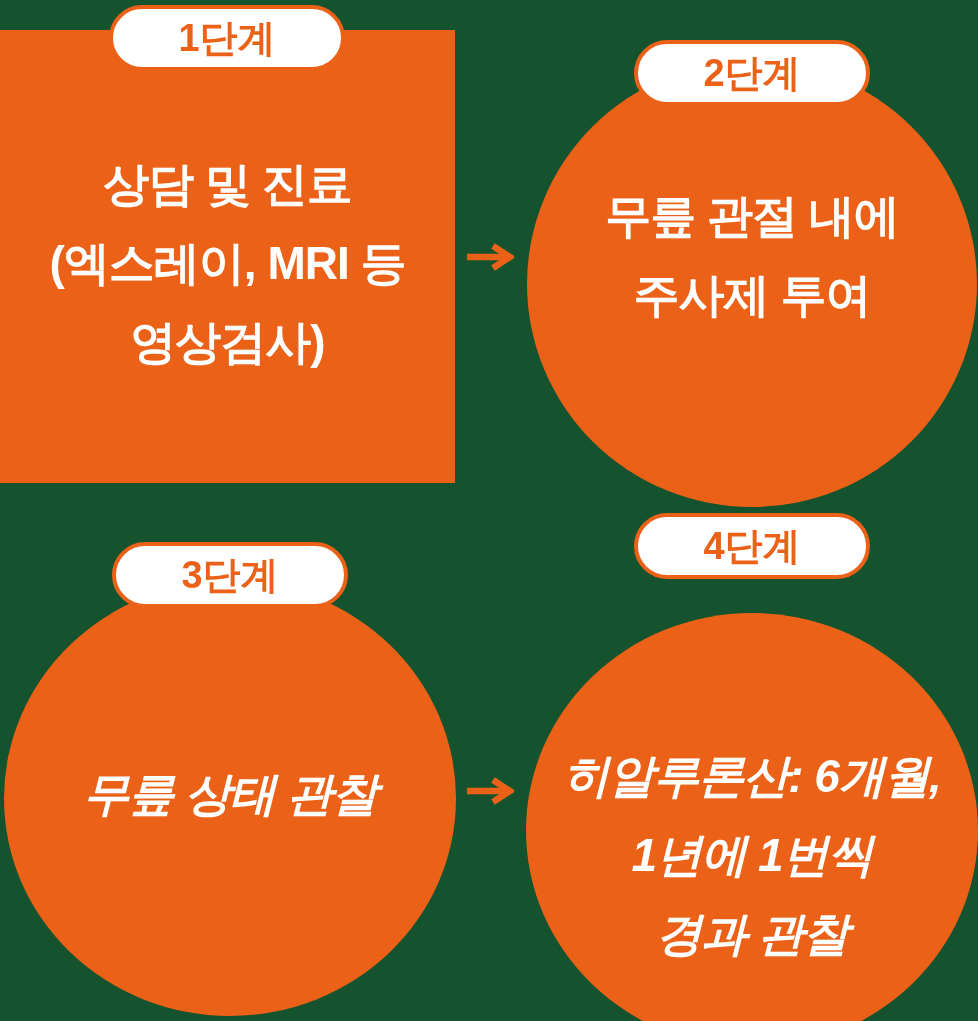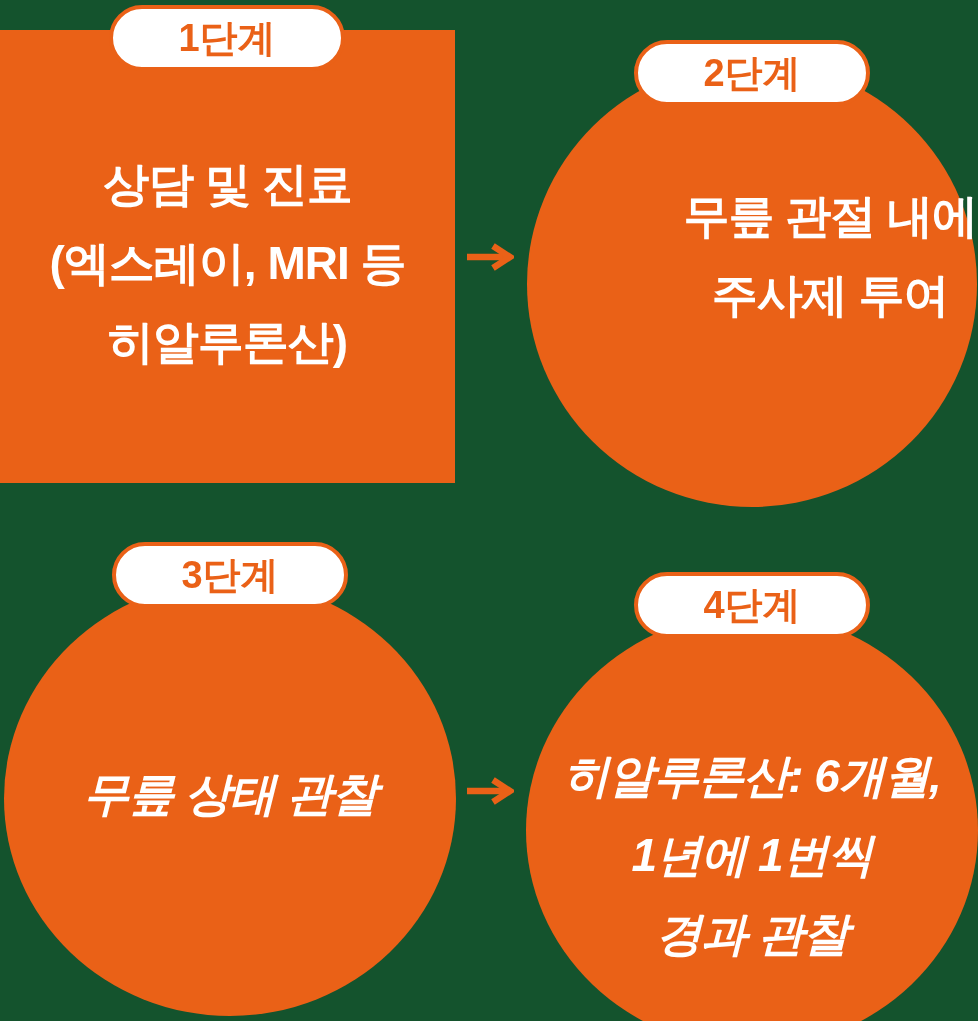--- a/index.html
+++ b/index.html
@@ -19,21 +19,21 @@
     position:absolute;
     background:var(--accent);
     display:flex;
     align-items:center;
     justify-content:center;
     text-align:center;
     color:var(--on-accent);
   }
   .circle{ border-radius:50%; }
   .shape-1{ left:0px;   top:30px;  width:455px; height:453px; }
-  .shape-2{ left:527px; top:61px;  width:450px; height:446px;justify-content:flex-end; }
+  .shape-2{ left:527px; top:61px;  width:450px; height:446px; }
   .shape-3{ left:4px;   top:581px; width:452px; height:435px; }
   .shape-4{ left:526px; top:613px; width:452px; height:435px;font-style:italic; }
   .lines{
     font-size:46px;
     font-weight:700;
     line-height:79px;
     letter-spacing:-1px;
     white-space:nowrap;
   }
   .shape-1 .lines{ transform:translateY(7px);  }
@@ -50,21 +50,21 @@
     font-size:38px;
     font-weight:700;
     display:flex;
     align-items:center;
     justify-content:center;
     z-index:2;
   }
   .badge-1{ left:109px; top:5px;   }
   .badge-2{ left:634px; top:4px;margin-top:36px;   }
   .badge-3{ left:112px; top:542px; }
-  .badge-4{ left:634px; top:572px; }
+  .badge-4{ left:634px; top:513px; }
   .arrow{
     position:absolute;
     width:48px; height:30px;
     color:var(--accent);
   }
   .arrow-1{ left:466px; top:242px; }
   .arrow-2{ left:466px; top:776px; }
   .arrow svg{ display:block; width:100%; height:100%; }
 </style>
 </head>
@@ -72,21 +72,21 @@
 
 <div class="canvas">
 
   <div class="badge badge-1">
     <span>1단계</span>
   </div>
   <div class="shape shape-1">
     <div class="lines">
       <div>상담 및 진료</div>
       <div>(엑스레이, MRI 등</div>
-      <div>히알루론산)</div>
+      <div>영상검사)</div>
     </div>
   </div>
 
   <div class="arrow arrow-1">
     <svg viewBox="0 0 48 30" xmlns="http://www.w3.org/2000/svg" aria-hidden="true">
       <path d="M1 15 H40" stroke="currentColor" stroke-width="6.5" fill="none"></path>
       <path d="M27 4 L44 15 L27 26" stroke="currentColor" stroke-width="6.5" fill="none" stroke-linejoin="miter"></path>
     </svg>
   </div>
 

